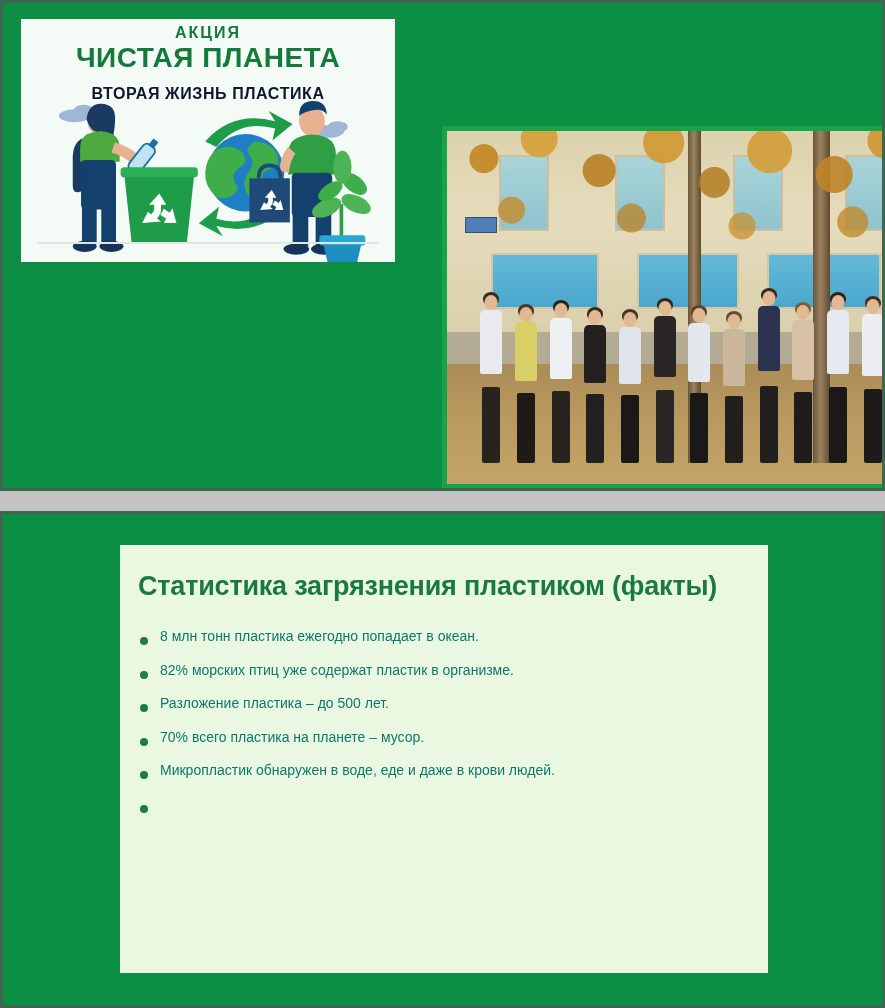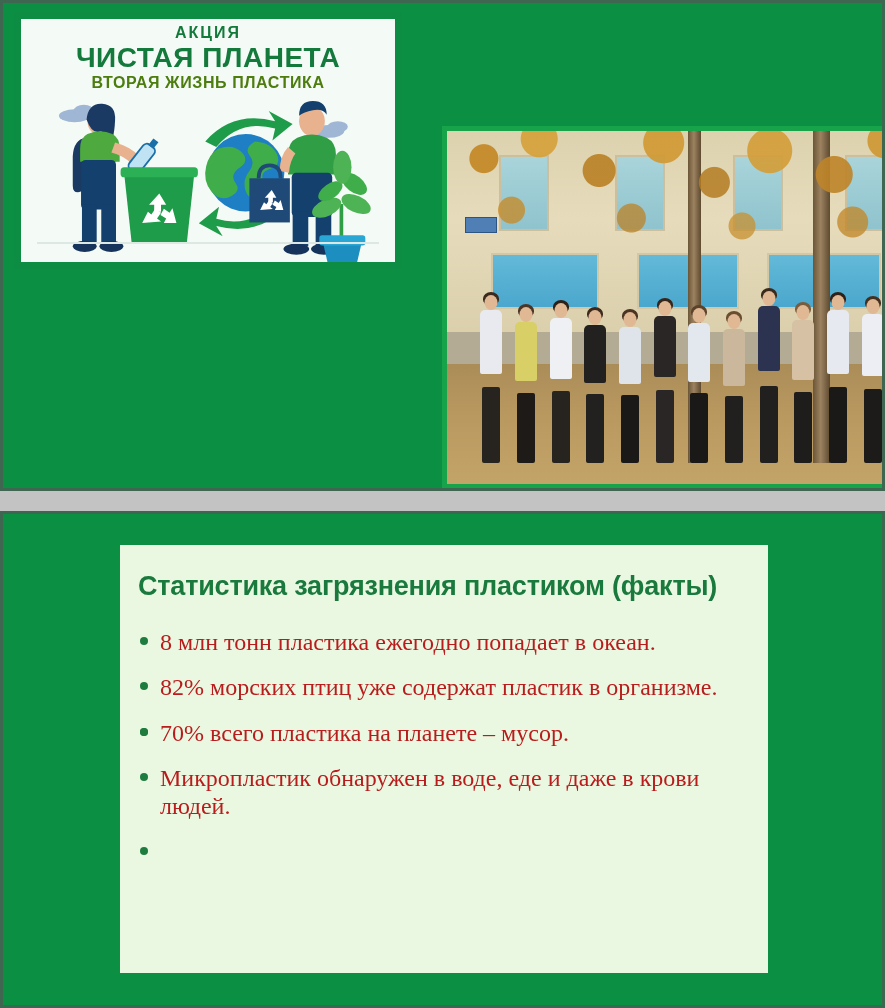--- a/index.html
+++ b/index.html
@@ -65,28 +65,28 @@
     color: #147a3c;
     display: block;
     margin-bottom: 3px;
   }
   .poster-l2 {
     font-size: 28px;
     font-weight: bold;
     letter-spacing: 0.5px;
     color: #147a3c;
     display: block;
-    margin-bottom: 3px;
+    margin-bottom: 14px;
     white-space: nowrap;
   }
   .poster-l3 {
     font-size: 16px;
     font-weight: bold;
     letter-spacing: 0.6px;
-    color: #4d7c0f;
+    color: #0f172a;
     display: block;
     white-space: nowrap;
   }
   .poster-art {
     position: absolute;
     left: 0;
     right: 0;
     top: 82px;
     bottom: 0;
   }
@@ -207,26 +207,25 @@
     letter-spacing: -0.2px;
     white-space: nowrap;
   }
   .facts-list {
     list-style: none;
     margin: 0;
     padding: 0;
   }
   .fact-item {
     position: relative;
-    font-size: 24px;
-    color: #b91c1c;
+    font-size: 14px;
+    color: #0f766e;
     line-height: 1.18;
     margin: 0 0 17px 0;
     padding-left: 32px;
-    font-family: Liberation Serif, serif;
   }
   .fact-item:last-child { margin-bottom: 0; }
   .fact-bullet {
     position: absolute;
     left: 12px;
     top: 9px;
     width: 8px;
     height: 8px;
     border-radius: 50%;
     background: #1e7d3e;
@@ -438,20 +437,21 @@
         <li class="fact-item">
           <span class="fact-bullet"></span>
           <span>8 млн тонн пластика ежегодно попадает в океан.</span>
         </li>
         <li class="fact-item">
           <span class="fact-bullet"></span>
           <span>82% морских птиц уже содержат пластик в организме.</span>
         </li>
         <li class="fact-item">
           <span class="fact-bullet"></span>
+          <span>Разложение пластика – до 500 лет.</span>
         </li>
         <li class="fact-item">
           <span class="fact-bullet"></span>
           <span>70% всего пластика на планете – мусор.</span>
         </li>
         <li class="fact-item">
           <span class="fact-bullet"></span>
           <span>Микропластик обнаружен в воде, еде и даже в крови людей.</span>
         </li>
         <li class="fact-item">

